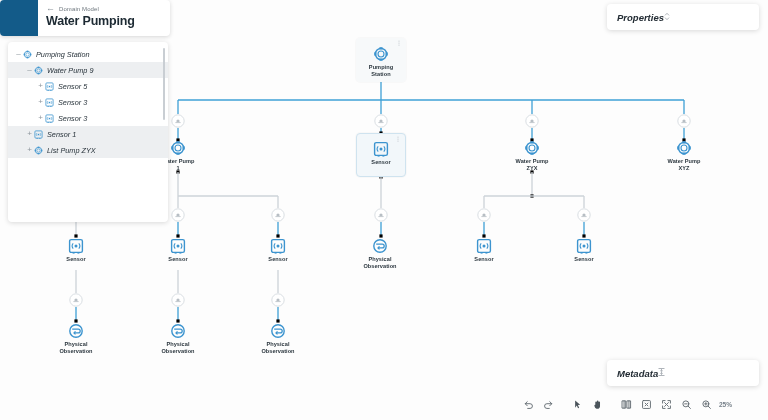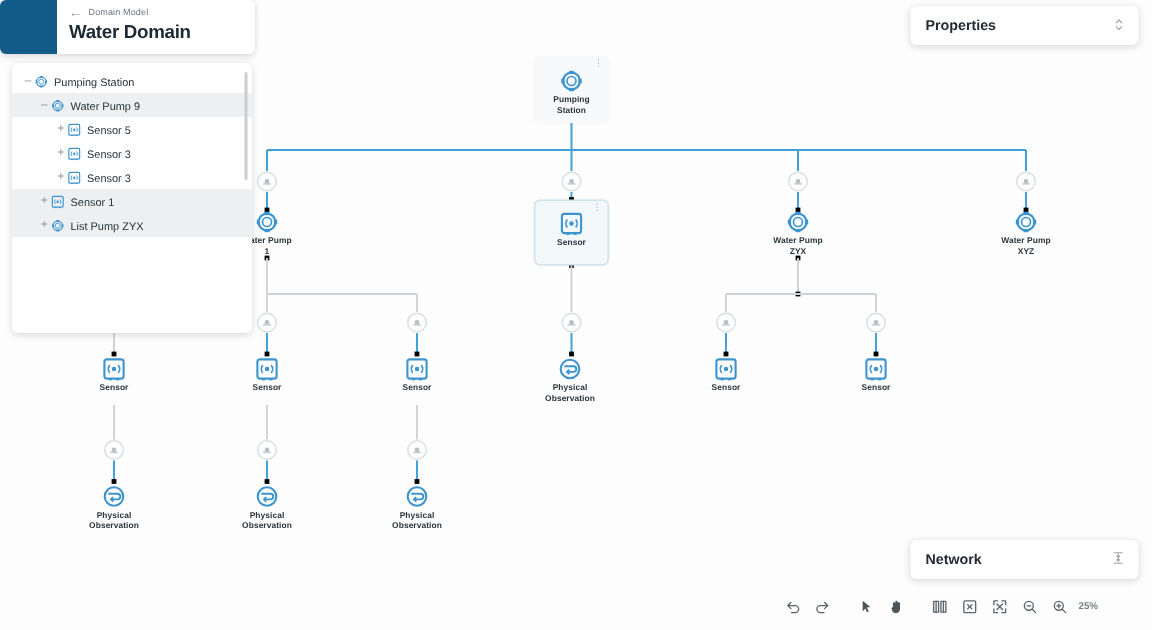--- a/index.html
+++ b/index.html
@@ -24,41 +24,41 @@
   .back-arrow { color:#8a9299; font-size:9px; line-height:1; }
   .crumb { font-size:6px; color:#6d767d; letter-spacing:.1px; }
   .header-title { font-size:12.5px; font-weight:bold; color:#1d2a33; margin-top:1px; letter-spacing:-.2px;}
 
   
   .panel {
     position:absolute; background:#ffffff; border-radius:4px;
     box-shadow:0 1px 5px rgba(0,0,0,.15); z-index:25;
   }
   .panel-head {
-    display:flex; align-items:center; justify-content:space-between;
-    padding:0 10px; height:26px;
+    display:flex; align-items:center; justify-content:flex-start;
+    padding:0 10px; height:26px;font-style:italic;
   }
   .panel-title { font-size:9.5px; font-weight:bold; color:#222b33; }
   .panel-ctl { color:#9aa1a8; font-size:9px; line-height:1; }
 
   
   #conn-panel { left:8px; top:42px; width:160px; height:180px; }
   #conn-panel .panel-head { height:28px; }
   .tree { position:relative; padding:4px 0 0 0; height:148px; overflow:hidden; }
   .tree-row {
     position:relative; display:flex; align-items:center; height:16px;
     padding-left:6px; font-size:7.5px; color:#2d3840; white-space:nowrap;
   }
   .tree-row.sel { background:#edeff1; }
   .tree-row .twisty {
     width:9px; text-align:center; color:#8d969d; font-size:8px;
     flex:0 0 9px; line-height:1;
   }
   .node-ico { flex:0 0 9px; width:9px; height:9px; margin-right:4px; position:relative; }
-  .tree-label { font-size:7.3px; color:#28333b; }
+  .tree-label { font-size:7.3px; color:#28333b;font-style:italic; }
   .tree-scroll {
     position:absolute; right:3px; top:6px; width:2px; height:72px;
     background:#c9ced3; border-radius:1px;
   }
 
   
   #prop-panel { right:9px; top:4px; width:152px; height:26px; }
   #meta-panel { right:9px; top:360px; width:152px; height:26px; }
   #lib-panel  { left:8px; top:389px; width:160px; height:26px; }
 
@@ -360,21 +360,21 @@
       </div>
   </div>
 
   <div class="header-card">
     <div class="header-logo"></div>
     <div class="header-txt">
       <div class="header-sub">
         <span class="back-arrow">←</span>
         <span class="crumb">Domain Model</span>
       </div>
-      <div class="header-title">Water Domain</div>
+      <div class="header-title">Water Pumping</div>
     </div>
   </div>
 
   <div class="panel" id="conn-panel">
     <div class="tree" id="tree">
         <div class="tree-row" style="padding-left: 6px;">
           <span class="twisty">–</span>
           <span class="node-ico"><svg width="9" height="9" viewBox="0 0 16 16">
       <circle cx="8" cy="8" r="5.6" fill="none" stroke="#3c94cf" stroke-width="1.5"></circle>
       <circle cx="8" cy="8" r="3" fill="none" stroke="#3c94cf" stroke-width="1.1"></circle>
@@ -463,21 +463,21 @@
       <span class="panel-ctl">
         <svg width="6" height="9" viewBox="0 0 6 9">
             <path d="M1 3.4L3 1.3l2 2.1M1 5.6L3 7.7l2-2.1" stroke="#9aa1a8" fill="none" stroke-width=".8"></path>
           </svg>
       </span>
     </div>
   </div>
 
   <div class="panel" id="meta-panel">
     <div class="panel-head">
-      <span class="panel-title">Network</span>
+      <span class="panel-title">Metadata</span>
       <span class="panel-ctl">
         <svg width="7" height="8" viewBox="0 0 7 8">
             <path d="M0.5 0.5h6M0.5 7.5h6M3.5 1v2.4M3.5 6.9V4.6M2.3 2.6l1.2 1.1 1.2-1.1M2.3 5.6l1.2-1.1 1.2 1.1" stroke="#9aa1a8" fill="none" stroke-width=".8"></path>
           </svg>
       </span>
     </div>
   </div>
 
 
   <div id="toolbar">

